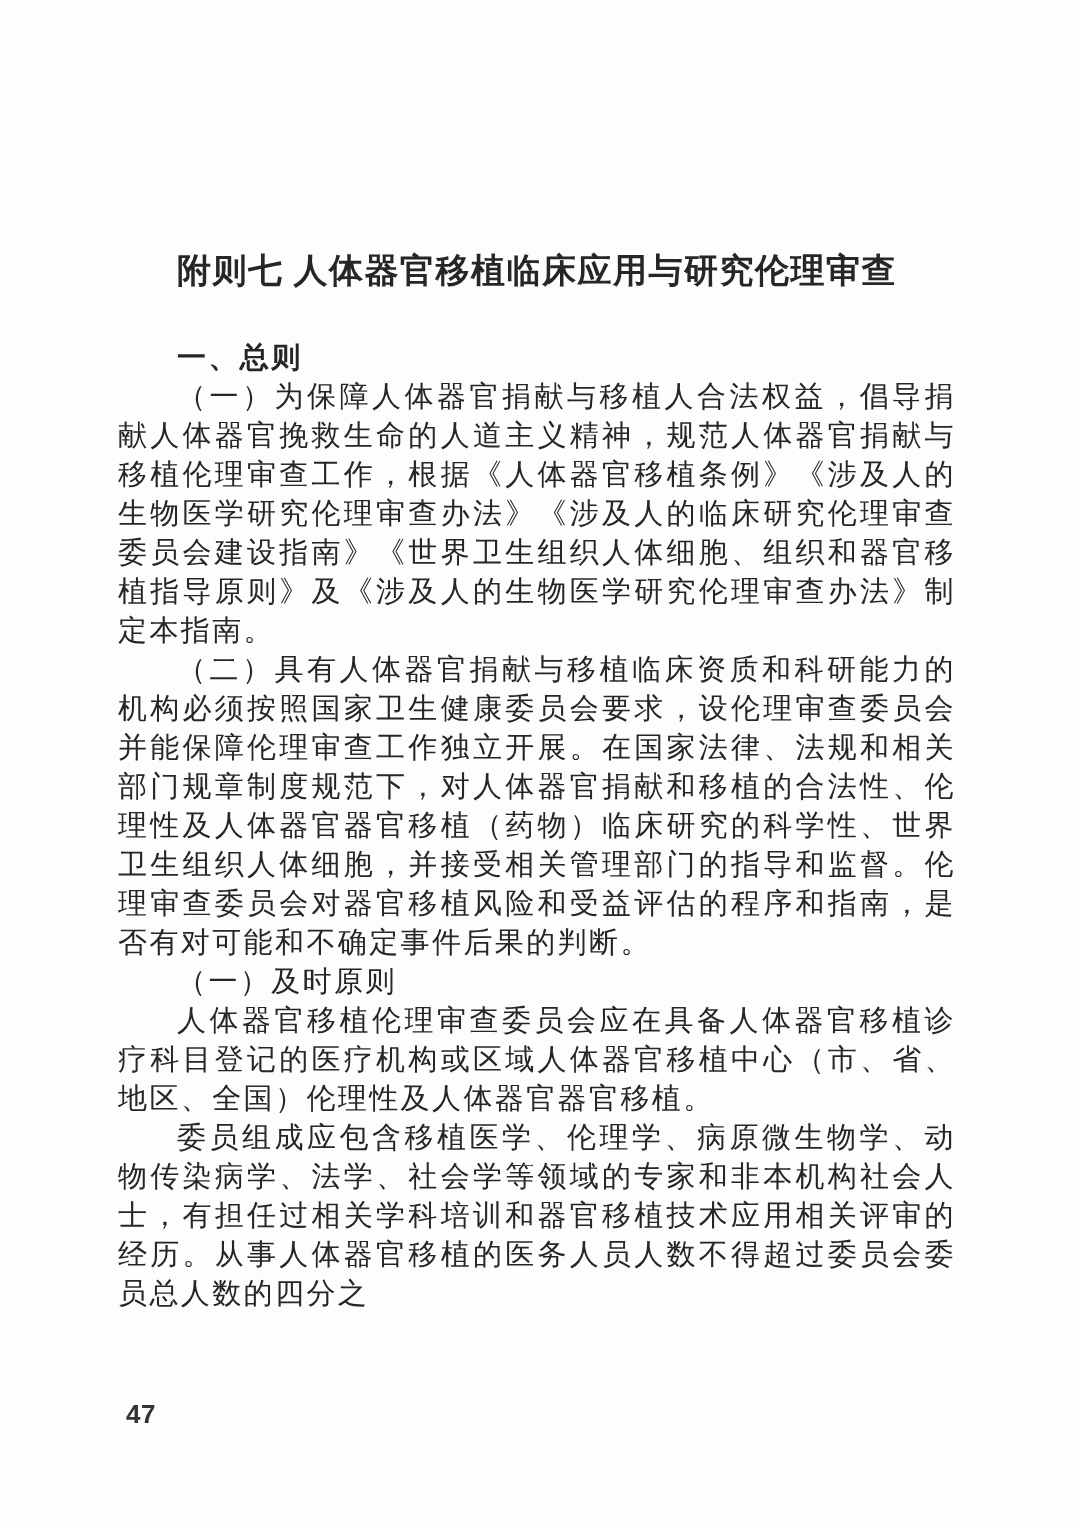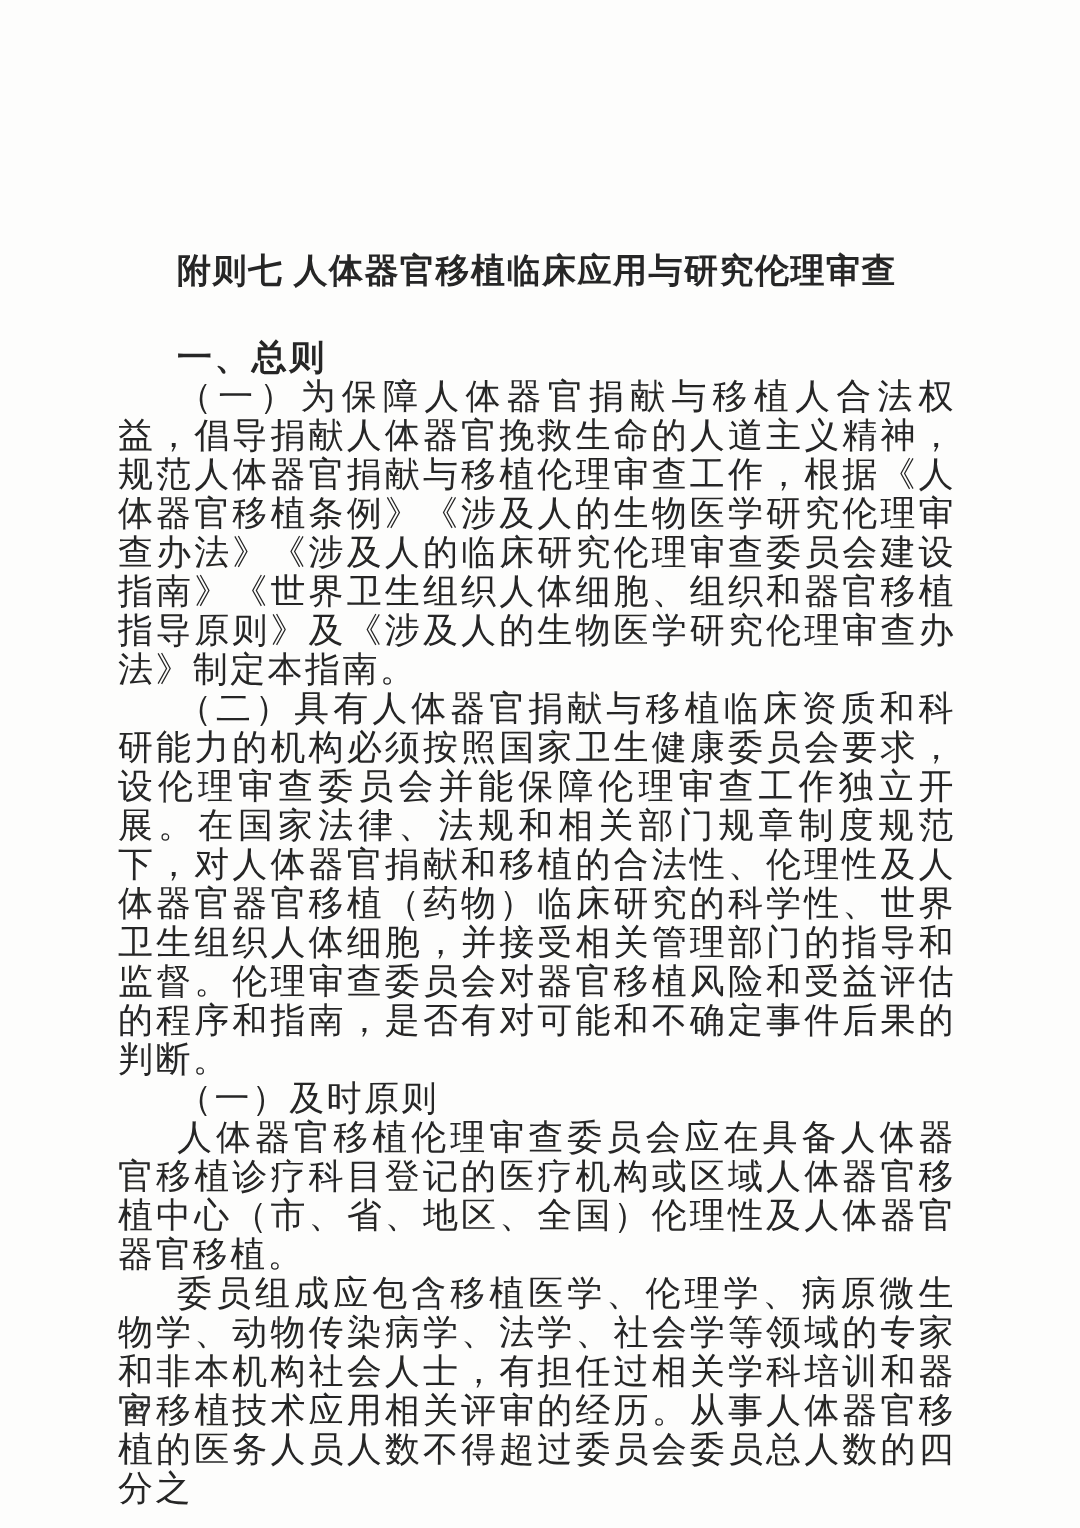--- a/index.html
+++ b/index.html
@@ -26,21 +26,21 @@
   .doc-title {
     text-align: center;
     font-size: 34px;
     font-weight: bold;
     letter-spacing: 1.5px;
     line-height: 50px;
     margin: 0 0 42px 0;
     white-space: nowrap;
   }
   .block {
-    font-size: 35px;
+    font-size: 29px;
     letter-spacing: 2.4px;
     line-height: 39px;
     margin: 0;
     text-align: justify;
     text-justify: inter-character;
   }
   .heading-bold {
     font-weight: bold;
     text-indent: 59px;
   }
@@ -49,21 +49,21 @@
     text-indent: 59px;
   }
   .para {
     text-indent: 59px;
   }
   .page-number {
     position: absolute;
     left: 126px;
     top: 1399px;
     font-family: "Liberation Sans", "DejaVu Sans", sans-serif;
-    font-size: 22px;
+    font-size: 26px;
     font-weight: bold;
     color: #333333;
     letter-spacing: 0.5px;
   }
 </style>
 </head>
 <body>
 
 <div class="page">
   <div class="content">

